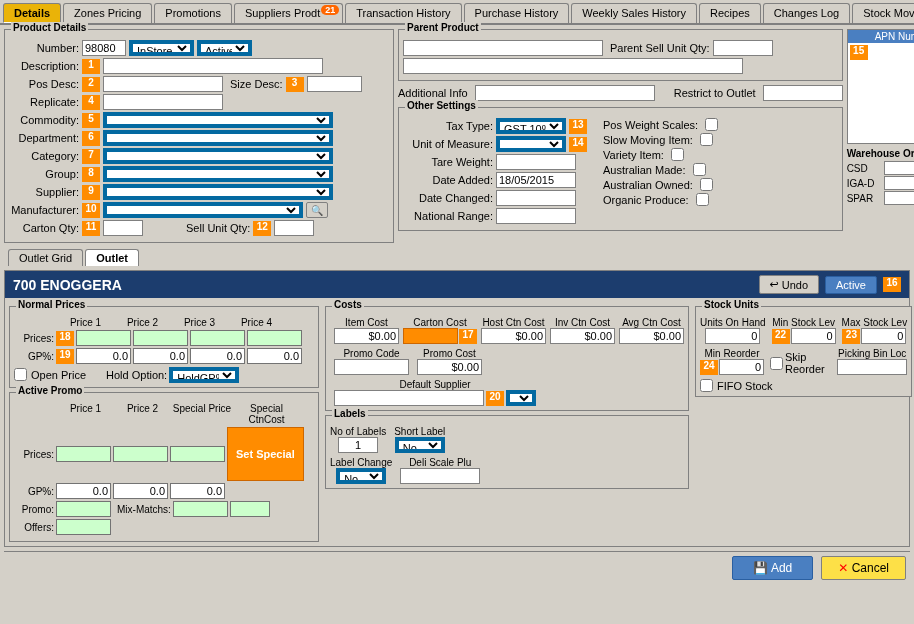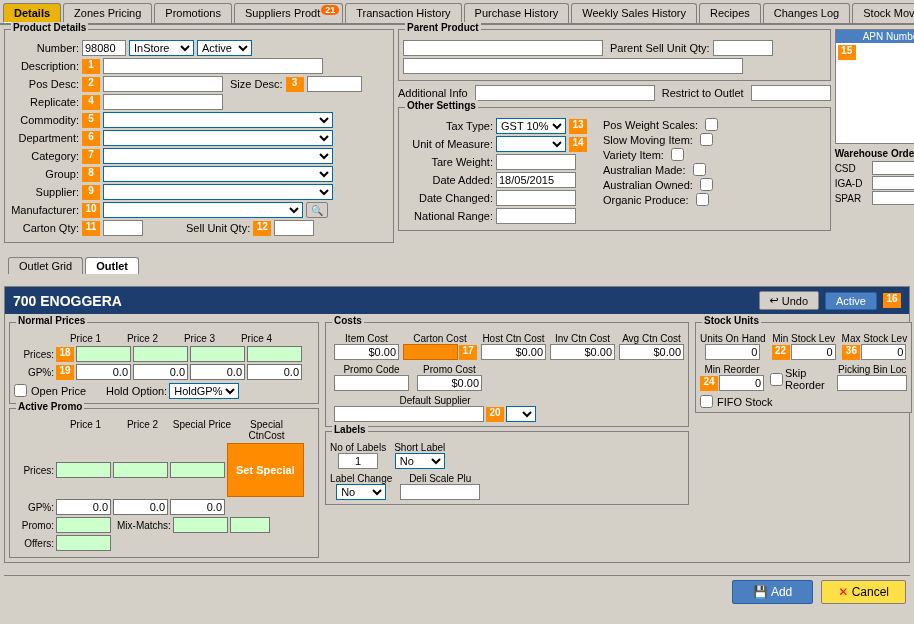--- a/index.html
+++ b/index.html
@@ -4,32 +4,32 @@
   <style>
     * { box-sizing: border-box; margin: 0; padding: 0; }
     body { font-family: Arial, sans-serif; font-size: 11px; background: #d4d0c8; width: 914px; height: 624px; overflow: hidden; }
 
     .tab-bar { display: flex; background: #d4d0c8; border-bottom: 2px solid #808080; padding: 3px 3px 0; gap: 2px; }
     .tab { padding: 3px 10px; border: 1px solid #808080; border-bottom: none; background: #d4d0c8; cursor: pointer; border-radius: 3px 3px 0 0; color: #000; white-space: nowrap; }
     .tab.active { background: #eab308; font-weight: bold; border-bottom: 1px solid #fff; }
     .tab.has-badge { position: relative; padding-right: 22px; }
     .badge { position: absolute; top: 1px; right: 3px; background: #ff6600; color: #fff; border-radius: 8px; padding: 0 4px; font-size: 9px; font-weight: bold; }
 
-    .main-content { background: #d4d0c8; padding: 4px; display: flex; flex-direction: column; gap: 12px; }
+    .main-content { background: #d4d0c8; padding: 4px; display: flex; flex-direction: column; gap: 4px; }
 
     .section-group { display: flex; gap: 4px; }
 
     .group-box { border: 1px solid #808080; background: #d4d0c8; padding: 4px; position: relative; }
     .group-label { position: absolute; top: -8px; left: 6px; background: #d4d0c8; padding: 0 2px; font-size: 10px; font-weight: bold; }
 
     .form-row { display: flex; align-items: center; margin-bottom: 2px; gap: 3px; }
     .form-label { color: #000; white-space: nowrap; min-width: 70px; text-align: right; }
     .form-input { border: 1px solid #808080; background: #fff; height: 16px; padding: 0 2px; font-size: 11px; }
     .form-input.orange-num { background: #ff8c00; color: #fff; font-weight: bold; border: none; width: 18px; height: 15px; text-align: center; font-size: 10px; }
-    .form-select { border: 1px solid #0369a1; background: #fff; height: 16px; font-size: 11px; }
+    .form-select { border: 4px solid #0369a1; background: #fff; height: 16px; font-size: 11px; text-decoration: underline; }
 
     .number-field { width: 60px; }
 
     
     .outlet-header { background: #1c3d6e; color: #fff; padding: 4px 8px; display: flex; align-items: center; justify-content: space-between; margin-bottom: 4px; }
     .outlet-title { font-size: 14px; font-weight: bold; }
     .outlet-controls { display: flex; align-items: center; gap: 6px; }
     .btn { padding: 2px 10px; border: 1px solid #808080; background: #d4d0c8; cursor: pointer; font-size: 11px; border-radius: 2px; }
     .btn-active { background: #4a7fc1; color: #fff; border: 1px solid #2a5fa1; }
     .undo-btn { display: flex; align-items: center; gap: 3px; }
@@ -187,21 +187,21 @@
           <input class="form-input" style="width: 60px;">
         </div>
         <div class="form-row">
           <input class="form-input" style="width: 340px;">
         </div>
       </div>
 
       <div class="form-row">
         <span style="white-space:nowrap;">Additional Info</span>
         <input class="form-input" style="width: 180px; margin-left: 4px;">
-        <span style="margin-left:4px; white-space:nowrap;">Restrict to Outlet</span>
+        <span style="margin-left:16px; white-space:nowrap;">Restrict to Outlet</span>
         <input class="form-input" style="width: 80px; margin-left: 4px;">
       </div>
 
       <div class="group-box" style="padding-top:10px;">
         <span class="group-label">Other Settings</span>
 
         <div style="display:flex; gap:16px;">
           <div>
             <div class="form-row">
               <span class="form-label" style="min-width:90px; text-align:right;">Tax Type:</span>
@@ -496,21 +496,21 @@
             <div class="cost-item">
               <span class="cost-label">Min Stock Lev</span>
               <div style="display:flex; align-items:center; gap:1px;">
                 <span class="form-input orange-num">22</span>
                 <input class="cost-input" value="0" style="width: 45px; text-align: right;">
               </div>
             </div>
             <div class="cost-item">
               <span class="cost-label">Max Stock Lev</span>
               <div style="display:flex; align-items:center; gap:1px;">
-                <span class="form-input orange-num">36</span>
+                <span class="form-input orange-num">23</span>
                 <input class="cost-input" value="0" style="width: 45px; text-align: right;">
               </div>
             </div>
           </div>
 
           <div style="display:flex; gap:6px; align-items:flex-end; margin-bottom:4px;">
             <div class="cost-item">
               <span class="cost-label">Min Reorder</span>
               <div style="display:flex; align-items:center; gap:1px;">
                 <span class="form-input orange-num">24</span>

